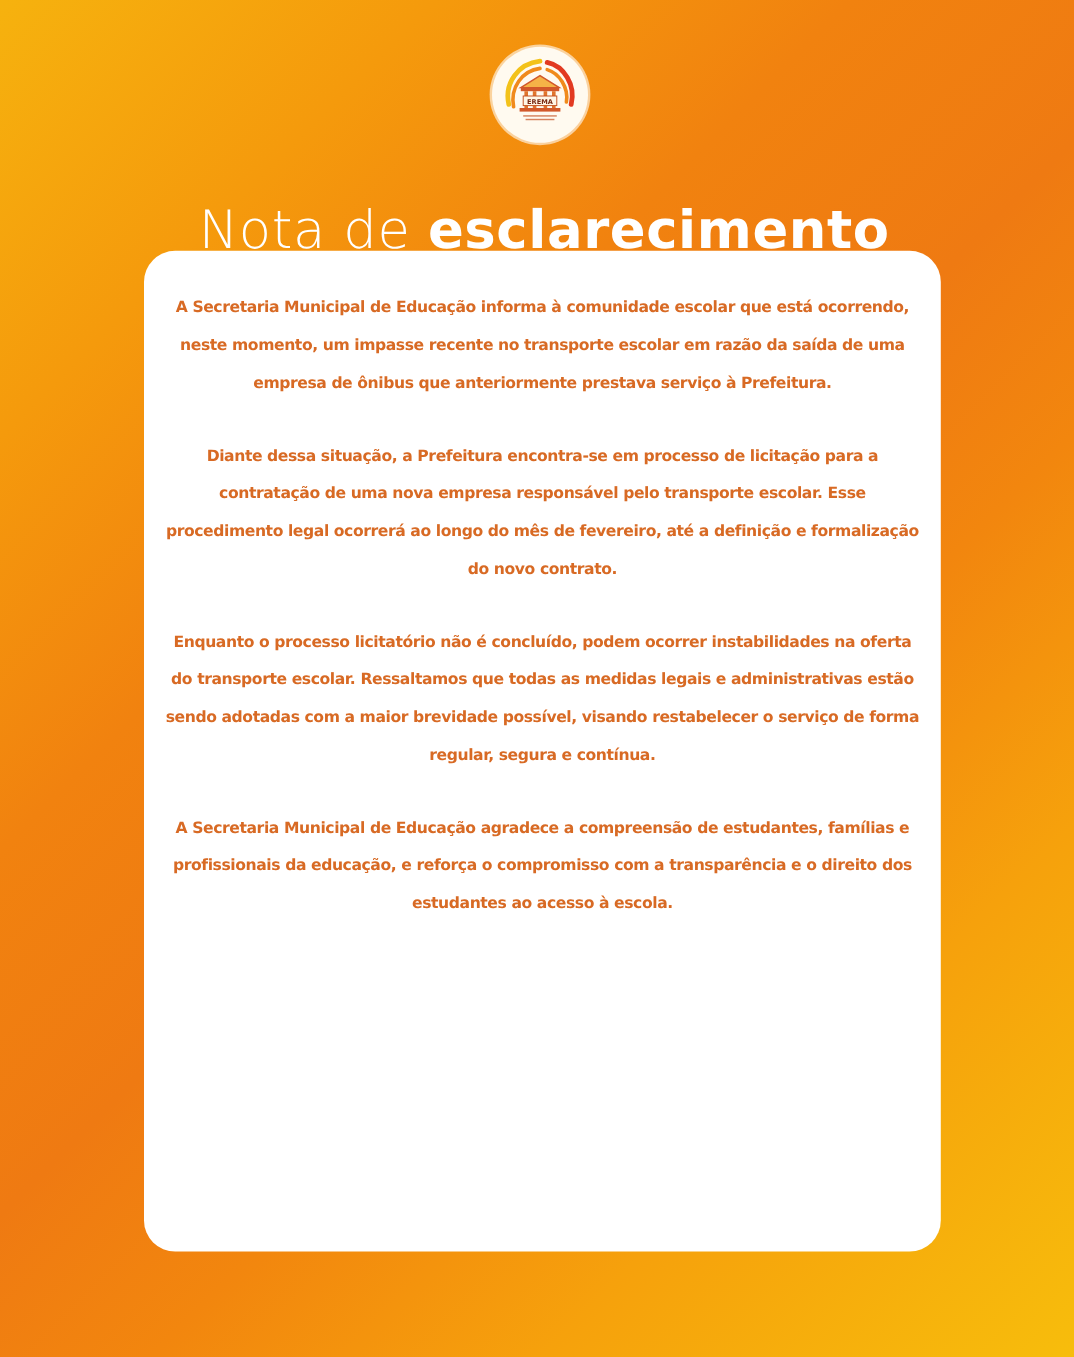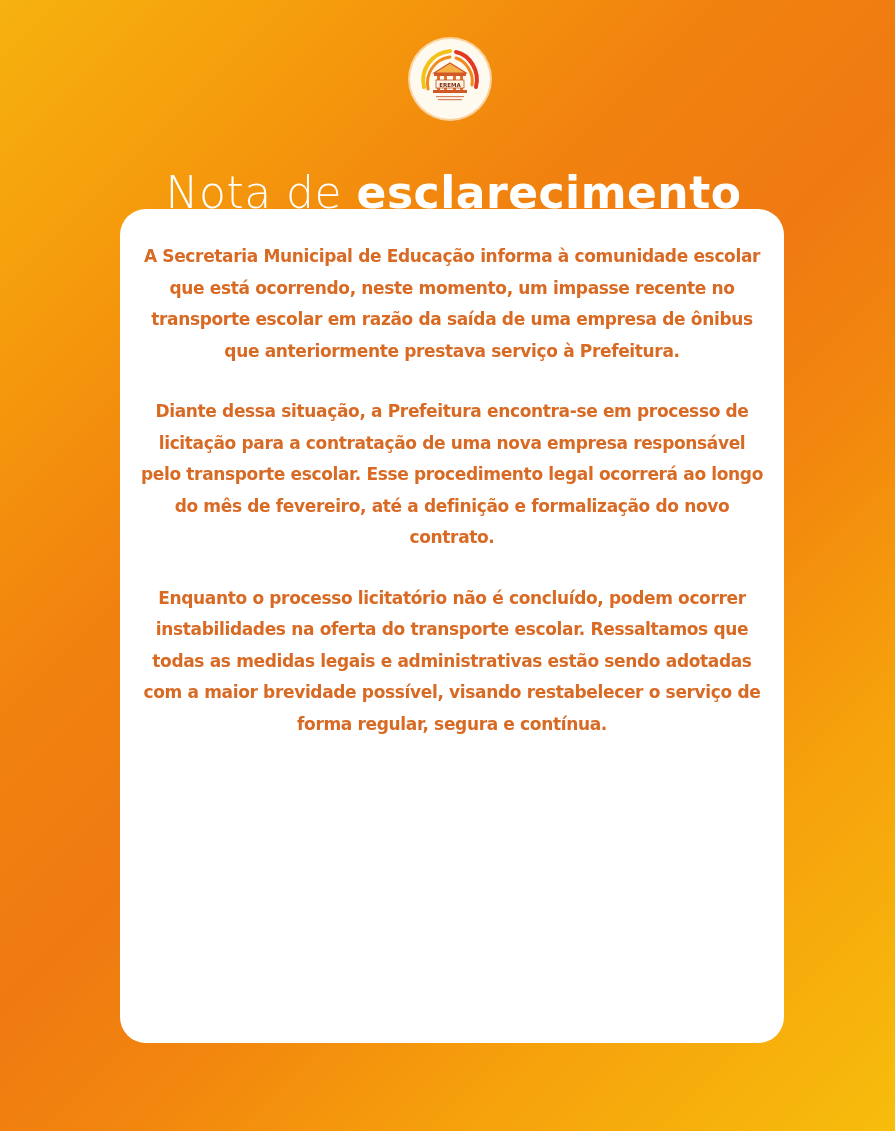--- a/index.html
+++ b/index.html
@@ -69,21 +69,21 @@
       border-radius: 26px;
       box-sizing: border-box;
       padding: 32px 18px 0 18px;
     }
     .para {
       margin: 0 0 29px 0;
       text-align: center;
       color: #d86a24;
       font-family: "DejaVu Sans", sans-serif;
       font-weight: 700;
-      font-size: 17px;
+      font-size: 13px;
       line-height: 31.5px;
       letter-spacing: -0.35px;
     }
   </style>
 </head>
 <body>
 
 <div class="logo">
   <svg viewBox="0 0 80 80">
 
@@ -109,13 +109,14 @@
     <rect x="28" y="60" width="24" height="1.2" fill="#c4501f" opacity="0.7"></rect>
   </svg>
 </div>
 
 <h1 class="title"><span class="light">Nota de </span><span class="bold">esclarecimento</span></h1>
 
 <div class="card">
   <p class="para">A Secretaria Municipal de Educação informa à comunidade escolar que está ocorrendo, neste momento, um impasse recente no transporte escolar em razão da saída de uma empresa de ônibus que anteriormente prestava serviço à Prefeitura.</p>
   <p class="para">Diante dessa situação, a Prefeitura encontra-se em processo de licitação para a contratação de uma nova empresa responsável pelo transporte escolar. Esse procedimento legal ocorrerá ao longo do mês de fevereiro, até a definição e formalização do novo contrato.</p>
   <p class="para">Enquanto o processo licitatório não é concluído, podem ocorrer instabilidades na oferta do transporte escolar. Ressaltamos que todas as medidas legais e administrativas estão sendo adotadas com a maior brevidade possível, visando restabelecer o serviço de forma regular, segura e contínua.</p>
+  <p class="para">A Secretaria Municipal de Educação agradece a compreensão de estudantes, famílias e profissionais da educação, e reforça o compromisso com a transparência e o direito dos estudantes ao acesso à escola.</p>
 </div>
 
 </body></html>

